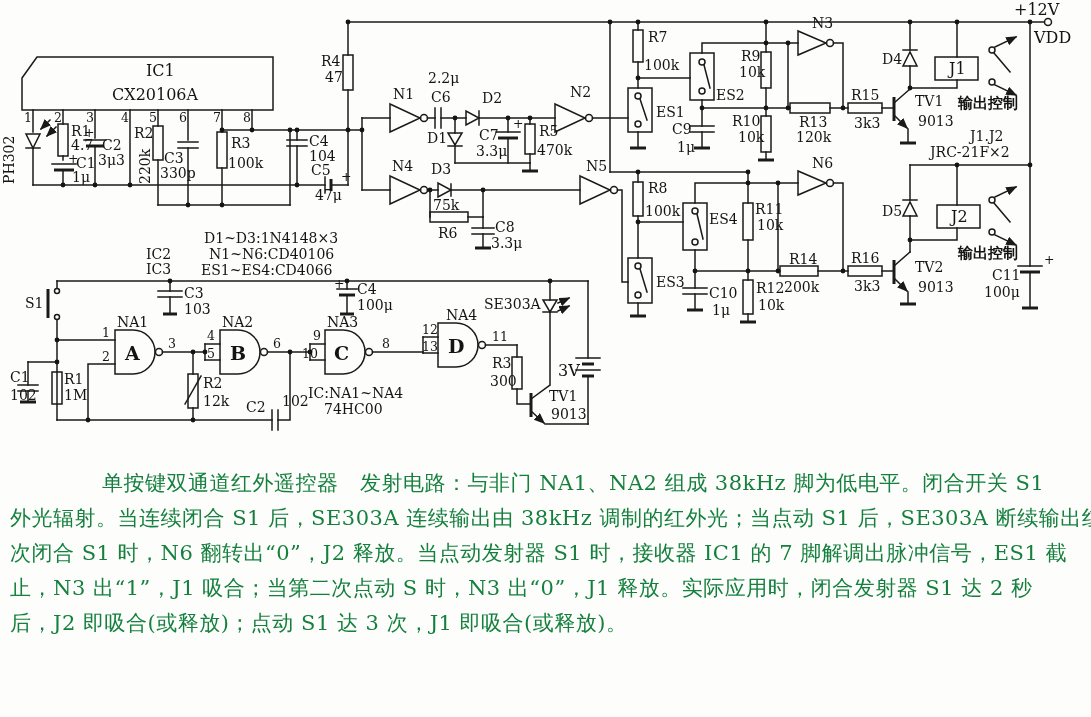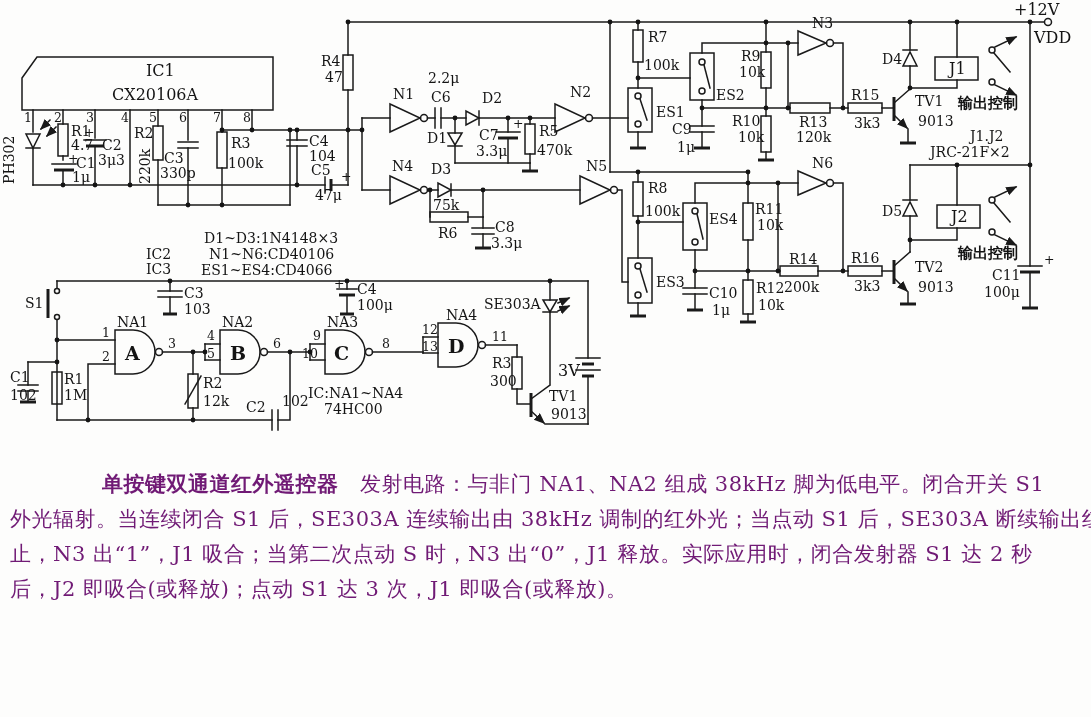--- a/index.html
+++ b/index.html
@@ -1,30 +1,30 @@
 <!DOCTYPE html>
 <html><head>
 <meta charset="utf-8">
 <style>
   html,body{margin:0;padding:0;background:#e8e8e8;}
   #page{position:relative;width:1091px;height:717px;background:#fdfdfc;overflow:hidden;
-        font-family:"DejaVu Serif","Liberation Serif",serif;color:#701a75;}
+        font-family:"DejaVu Serif","Liberation Serif",serif;color:#15803d;}
   svg text{font-family:"DejaVu Serif","Liberation Serif",serif;font-size:14px;fill:#141414;}
   svg .t12{font-size:12.5px;}
   svg .t16{font-size:16px;}
   svg .gate{font-size:19px;font-weight:bold;}
   svg .cn{font-family:"DejaVu Sans","Liberation Sans",sans-serif;font-weight:bold;font-size:15px;}
   svg .w{stroke:#1a1a1a;stroke-width:1.5;fill:none;stroke-linecap:square;}
   svg .w3{stroke:#1a1a1a;stroke-width:3;fill:none;stroke-linecap:butt;}
   svg .cmp{stroke:#1a1a1a;stroke-width:1.5;fill:none;}
   svg .dot{fill:#141414;stroke:none;}
   #desc{position:absolute;left:10px;top:466px;width:1072px;
         font-size:21px;line-height:35px;letter-spacing:0.5px;}
   #desc .line{white-space:nowrap;}
-  #desc .b{font-weight:bold;}
+  #desc .b{font-weight:normal;}
   #desc .indent{display:inline-block;width:92px;}
 </style>
 </head>
 <body>
 
 <div id="page">
 
 <svg width="1091" height="460" viewBox="0 0 1091 460">
   <defs>
     <marker id="ah" markerWidth="9" markerHeight="8" refX="6.5" refY="3" orient="auto">
@@ -664,17 +664,18 @@
     <circle class="dot" cx="170" cy="281" r="2.4"></circle>
         <circle class="dot" cx="347" cy="281" r="2.4"></circle>
     <circle class="dot" cx="550" cy="281" r="2.4"></circle>
   </g>
 </svg>
 
 
 <div id="desc">
   <div class="line"><span class="indent"></span><span class="b">单按键双通道红外遥控器</span><span>　发射电路：与非门 NA1、NA2 组成 38kHz 脚为低电平。闭合开关 S1</span></div>
   <div class="line">外光辐射。当连续闭合 S1 后，SE303A 连续输出由 38kHz 调制的红外光；当点动 S1 后，SE303A 断续输出红</div>
+  <div class="line">次闭合 S1 时，N6 翻转出“0”，J2 释放。当点动发射器 S1 时，接收器 IC1 的 7 脚解调出脉冲信号，ES1 截</div>
   <div class="line">止，N3 出“1”，J1 吸合；当第二次点动 S 时，N3 出“0”，J1 释放。实际应用时，闭合发射器 S1 达 2 秒</div>
   <div class="line">后，J2 即吸合(或释放)；点动 S1 达 3 次，J1 即吸合(或释放)。</div>
 </div>
 
 </div>
 
 </body></html>

